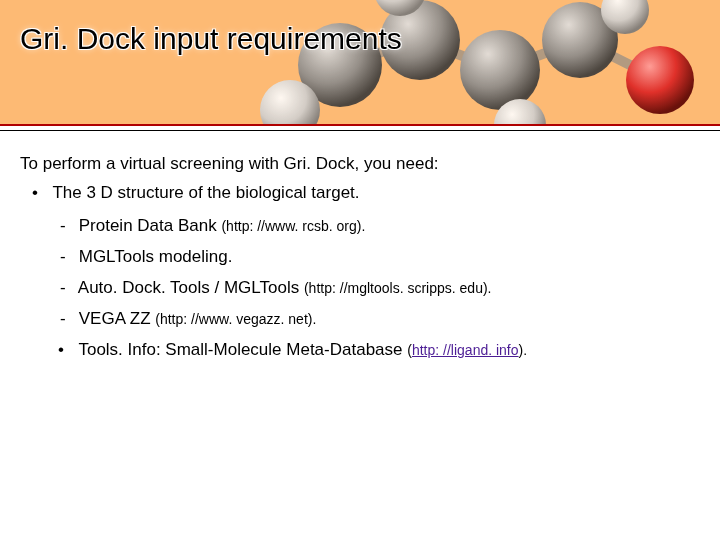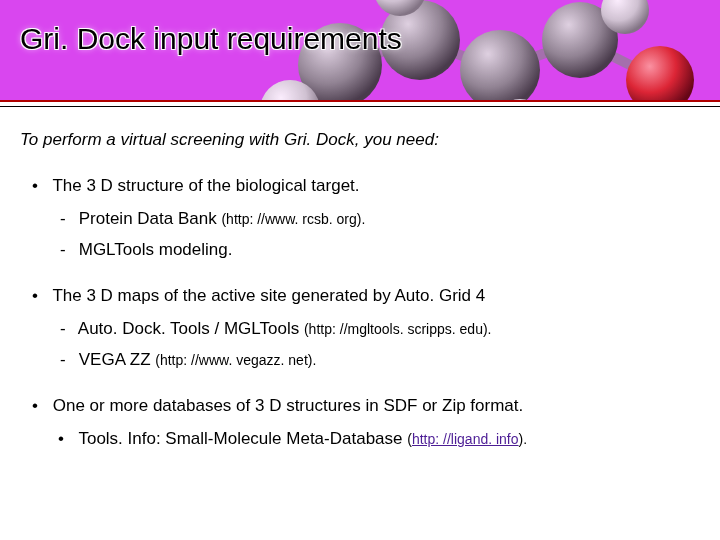--- a/index.html
+++ b/index.html
@@ -13,22 +13,22 @@
   }
   .slide {
     position: relative;
     width: 720px;
     height: 540px;
     background: #fff;
   }
   .banner {
     position: relative;
     width: 100%;
-    height: 100px;
-    background: #d946ef;
+    height: 124px;
+    background: #fdba74;
     overflow: hidden;
   }
   .banner .molecule {
     position: absolute;
     inset: 0;
     pointer-events: none;
   }
   .banner .molecule svg {
     position: absolute;
     top: -30px;
@@ -65,24 +65,23 @@
     margin-top: 4px;
   }
   .content {
     padding: 16px 20px 0 20px;
     font-size: 17px;
     line-height: 1.35;
     color: #000;
   }
   .intro {
     margin: 6px 0 6px 0;
-    font-style: italic;
   }
   .lvl1 {
-    margin: 23px 0 10px 14px;
+    margin: 6px 0 10px 14px;
   }
   .lvl2 {
     margin: 4px 0 8px 40px;
   }
   .lvl3 {
     margin: 4px 0 8px 40px;
   }
   .bullet-dot::before {
     content: "•";
     display: inline-block;
@@ -164,35 +163,29 @@
       <span>The 3 D structure of the biological target.</span>
     </div>
     <div class="lvl2 bullet-dash">
       <span>Protein Data Bank</span>
       <span class="sub">(http: //www. rcsb. org).</span>
     </div>
     <div class="lvl2 bullet-dash">
       <span>MGLTools modeling.</span>
     </div>
 
-    <div class="lvl1 bullet-dot">
-      <span>The 3 D maps of the active site generated by Auto. Grid 4</span>
-    </div>
     <div class="lvl2 bullet-dash">
       <span>Auto. Dock. Tools / MGLTools</span>
       <span class="sub">(http: //mgltools. scripps. edu).</span>
     </div>
     <div class="lvl2 bullet-dash">
       <span>VEGA ZZ</span>
       <span class="sub">(http: //www. vegazz. net).</span>
     </div>
 
-    <div class="lvl1 bullet-dot">
-      <span>One or more databases of 3 D structures in SDF or Zip format.</span>
-    </div>
     <div class="lvl3 bullet-dot">
       <span>Tools. Info: Small-Molecule Meta-Database</span>
       <span class="sub">
         <span>(</span><a href="#" class="link">http: //ligand. info</a><span>).</span>
       </span>
     </div>
 
   </div>
 </div>
 

